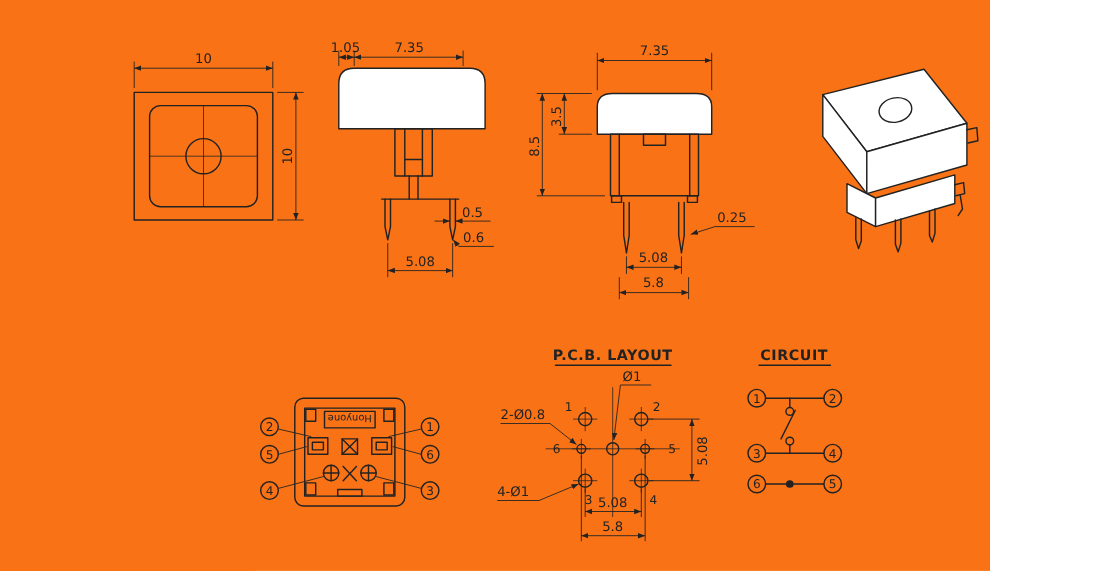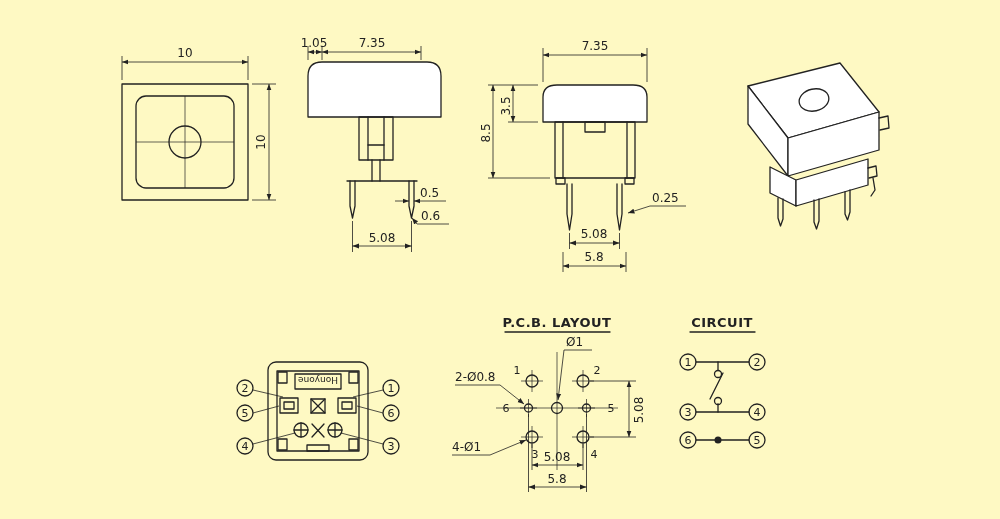--- a/index.html
+++ b/index.html
@@ -1,16 +1,16 @@
 <!DOCTYPE html>
 <html><head>
 <meta charset="utf-8">
 <style>
   html,body{margin:0;padding:0;background:#ffffff;}
-  #stage{position:relative;width:1000px;height:519px;background:#fef9c3;overflow:hidden;
+  #stage{position:relative;width:900px;height:519px;background:#f97316;overflow:hidden;
          font-family:"DejaVu Sans",sans-serif;}
   svg{position:absolute;left:0;top:0;}
   svg .s  {stroke:#222222;stroke-width:1.3;fill:none;stroke-linejoin:round;stroke-linecap:round;}
   svg .sf {stroke:#222222;stroke-width:1.3;fill:#ffffff;stroke-linejoin:round;}
   svg .d  {stroke:#222222;stroke-width:0.8;fill:none;stroke-linecap:butt;}
   svg .cl {stroke:#222222;stroke-width:0.7;fill:none;}
   svg text{fill:#222222;font-family:"DejaVu Sans",sans-serif;font-size:12px;stroke:none;}
   svg .title{font-size:13px;font-weight:bold;letter-spacing:0.5px;}
   svg .num{font-size:11px;}
   svg .brand{font-size:9px;}

